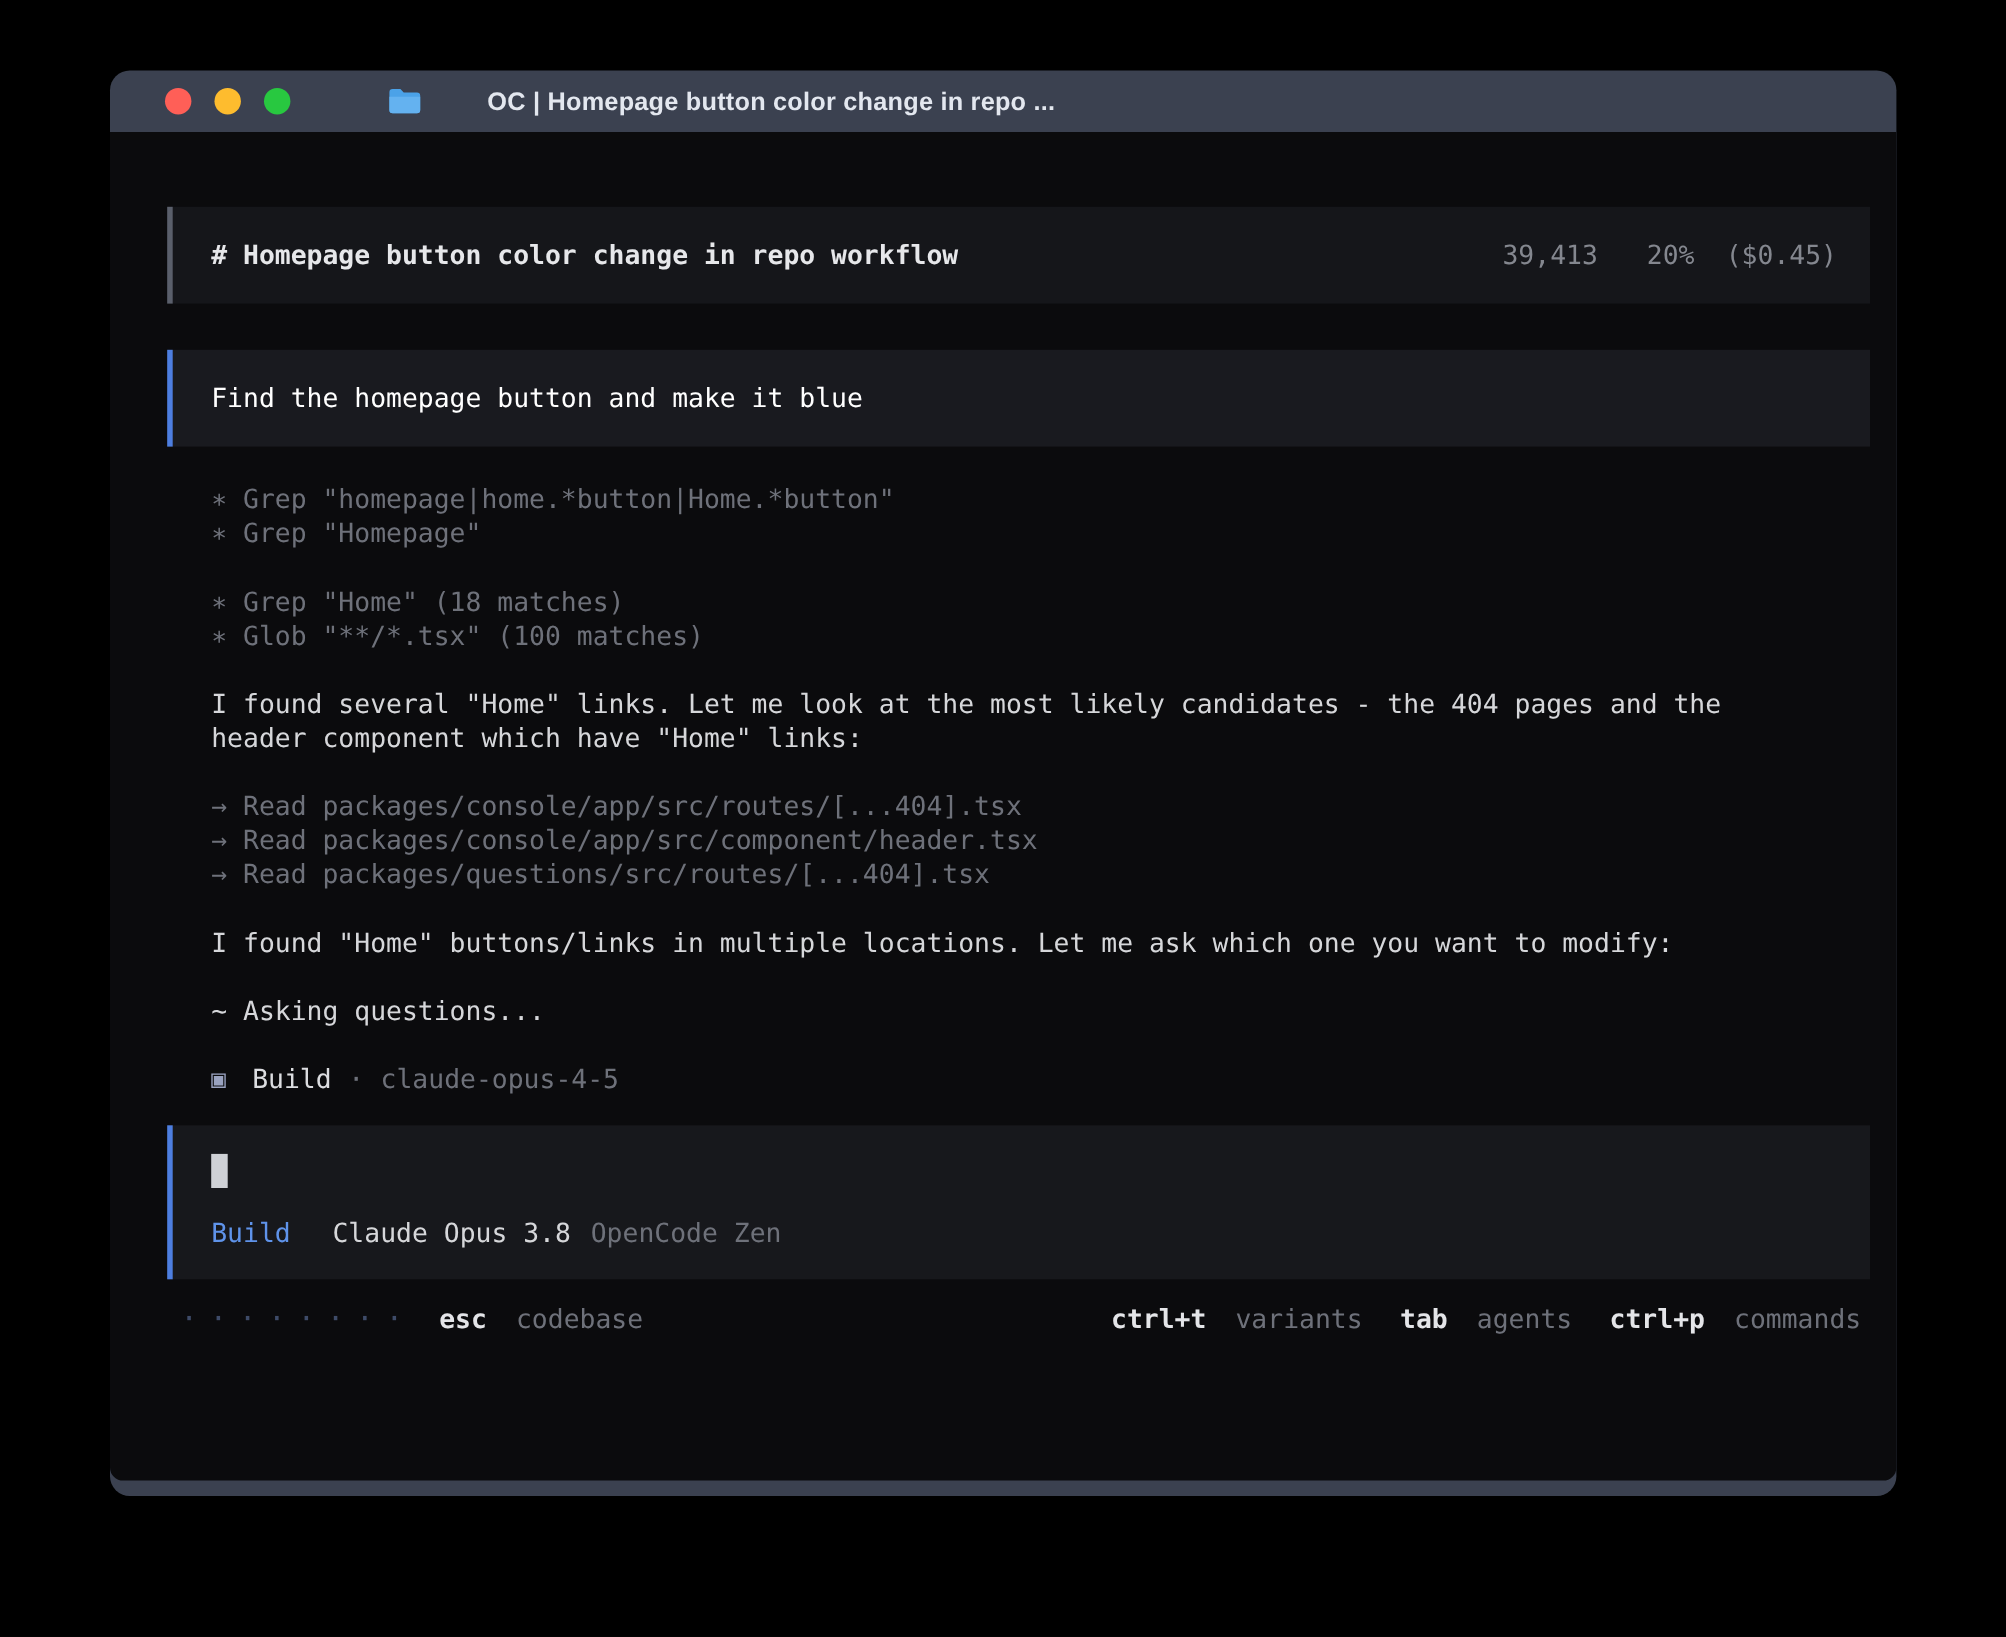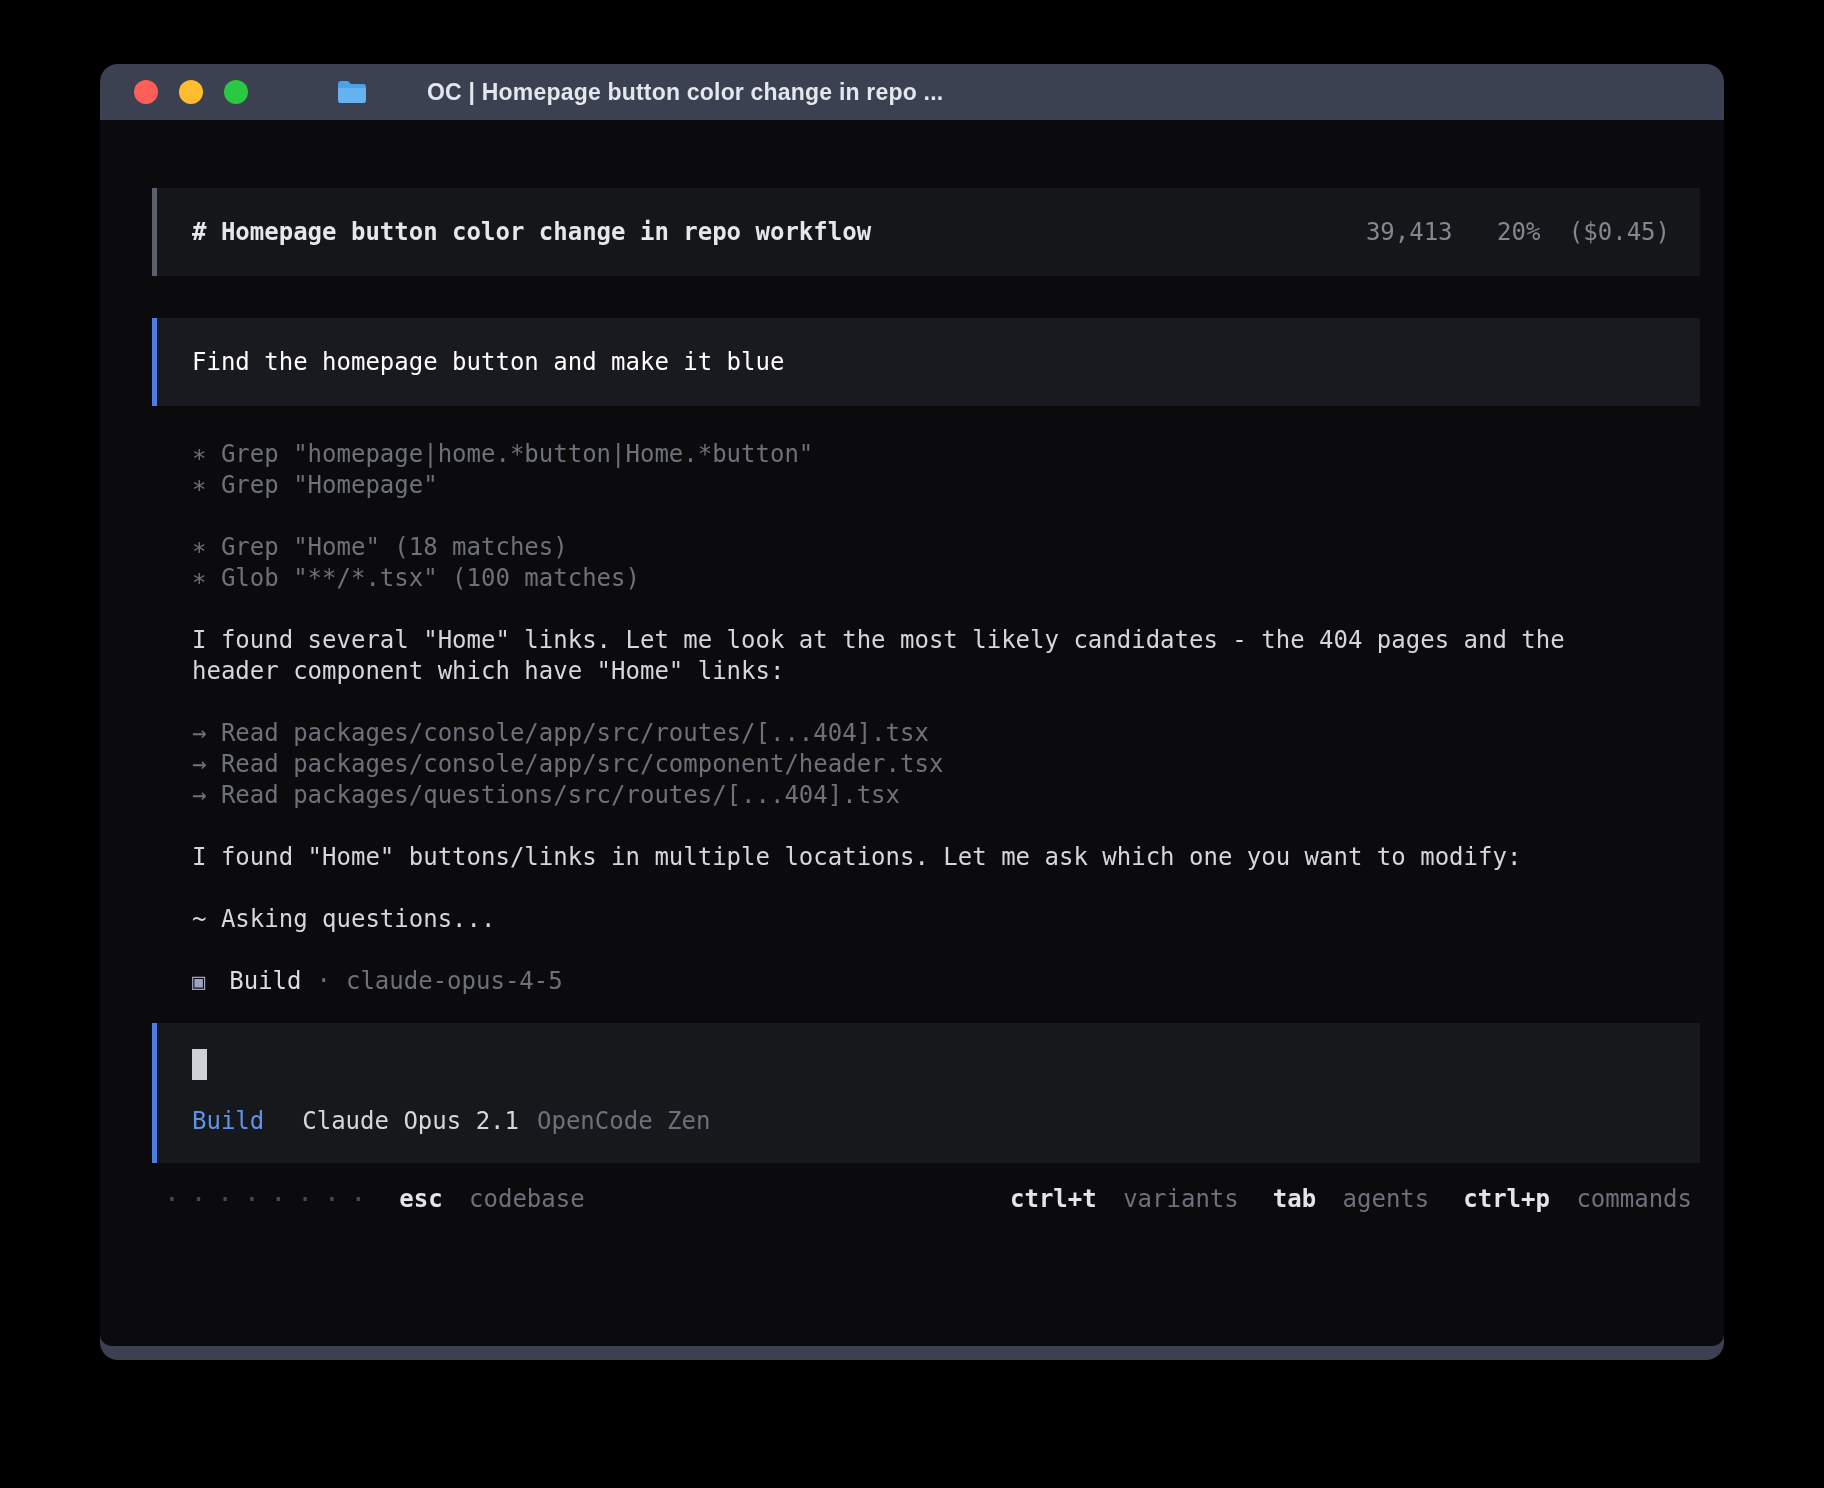--- a/index.html
+++ b/index.html
@@ -21,21 +21,21 @@
     display: flex;
     flex-direction: column;
     box-shadow: 0 0 0 1px rgba(0,0,0,0.55), 0 24px 70px rgba(0,0,0,0.8);
   }
 
   
   .titlebar {
     flex: 0 0 56px;
     display: flex;
     align-items: center;
-    padding-left: 34px;
+    padding-left: 50px;
     gap: 45px;
   }
   .lights { display: flex; gap: 21px; }
   .light { width: 24px; height: 24px; border-radius: 50%; }
   .light.red    { background: #ff5f57; }
   .light.yellow { background: #febc2e; }
   .light.green  { background: #28c840; }
   .folder { margin-left: 44px; display: flex; align-items: center; }
   .window-title {
     margin-left: 15px;
@@ -201,21 +201,21 @@
         <span class="agent-sep">·</span>
         <span class="agent-model">claude-opus-4-5</span>
       </div>
 
     </div>
 
     <div class="input-panel">
       <div class="cursor-block"></div>
       <div class="input-meta">
         <span class="meta-agent">Build</span>
-        <span class="meta-model">Claude Opus 2.1</span>
+        <span class="meta-model">Claude Opus 3.8</span>
         <span class="meta-provider">OpenCode Zen</span>
       </div>
     </div>
 
     <div class="status-bar">
       <div class="status-left">
         <span class="spinner">········</span>
         <span class="shortcut">
           <span class="key">esc</span>
           <span class="klabel">codebase</span>

